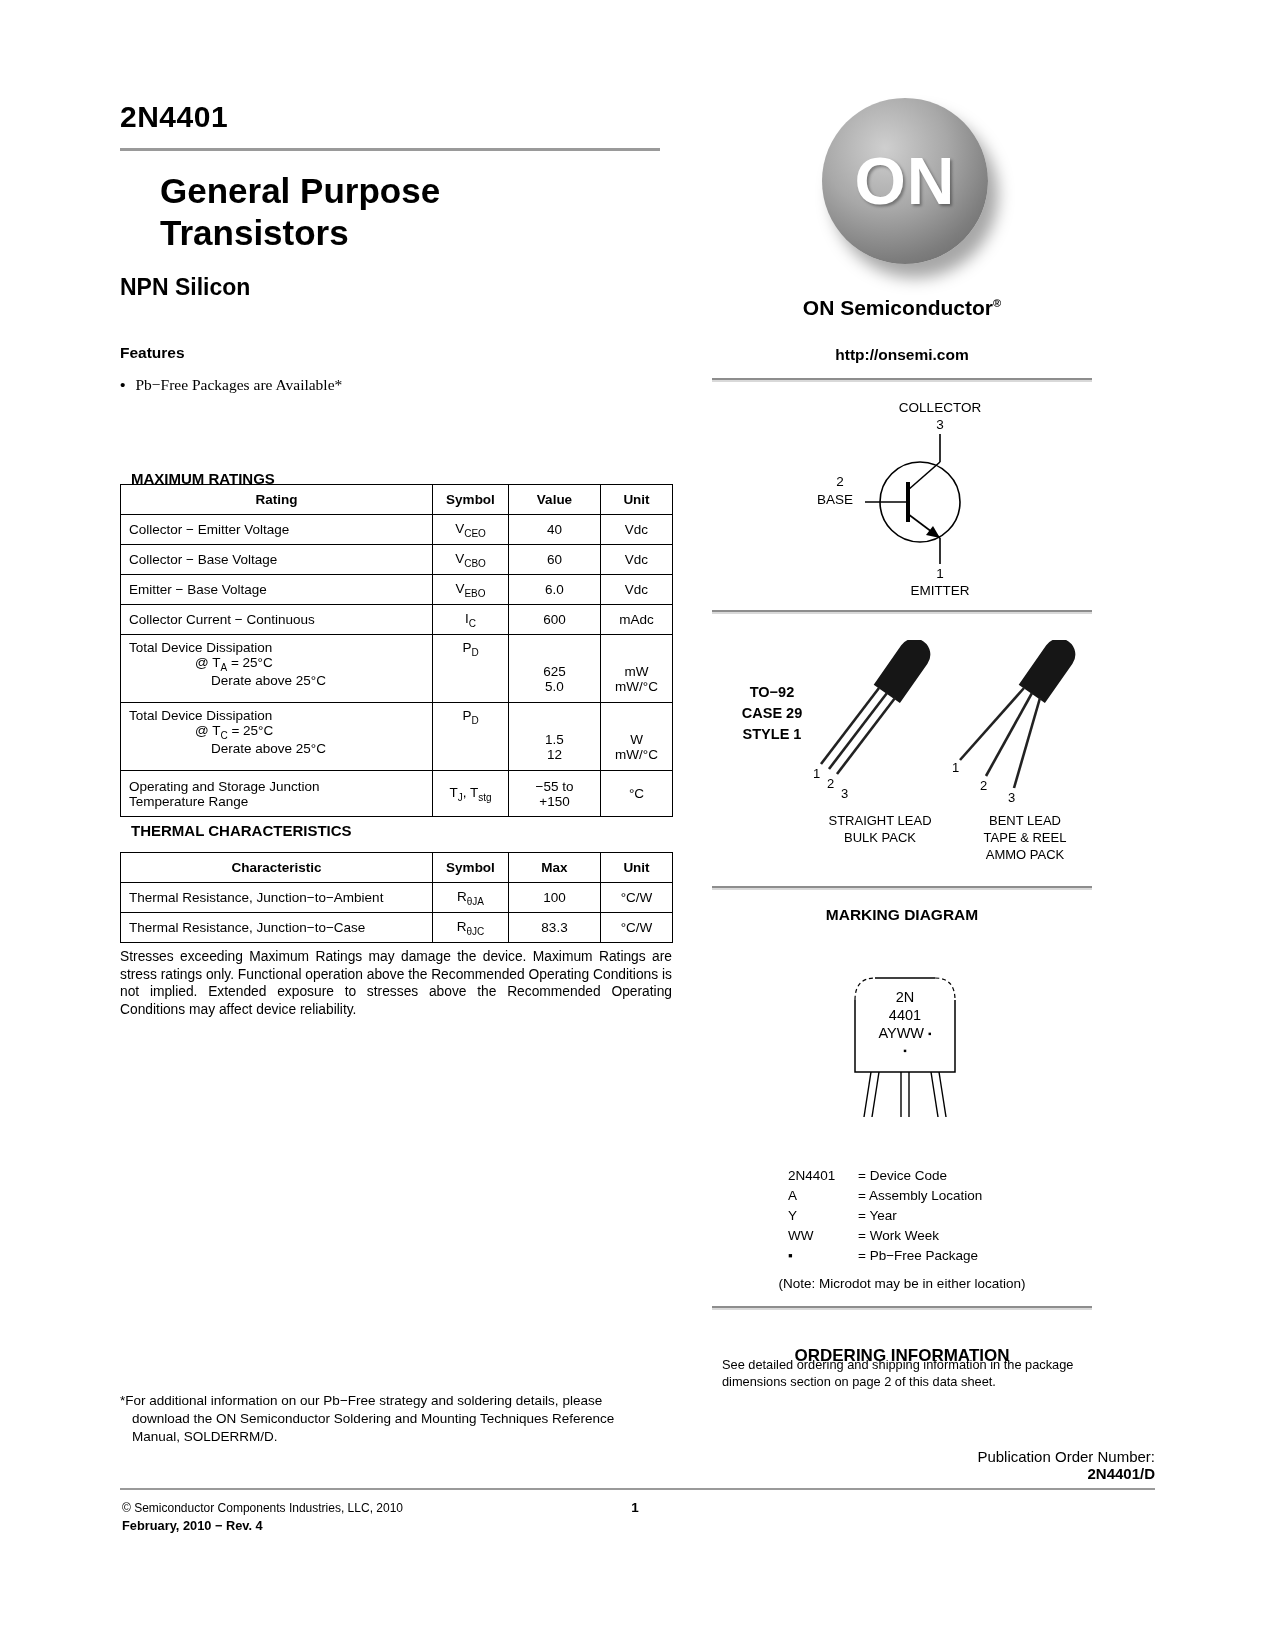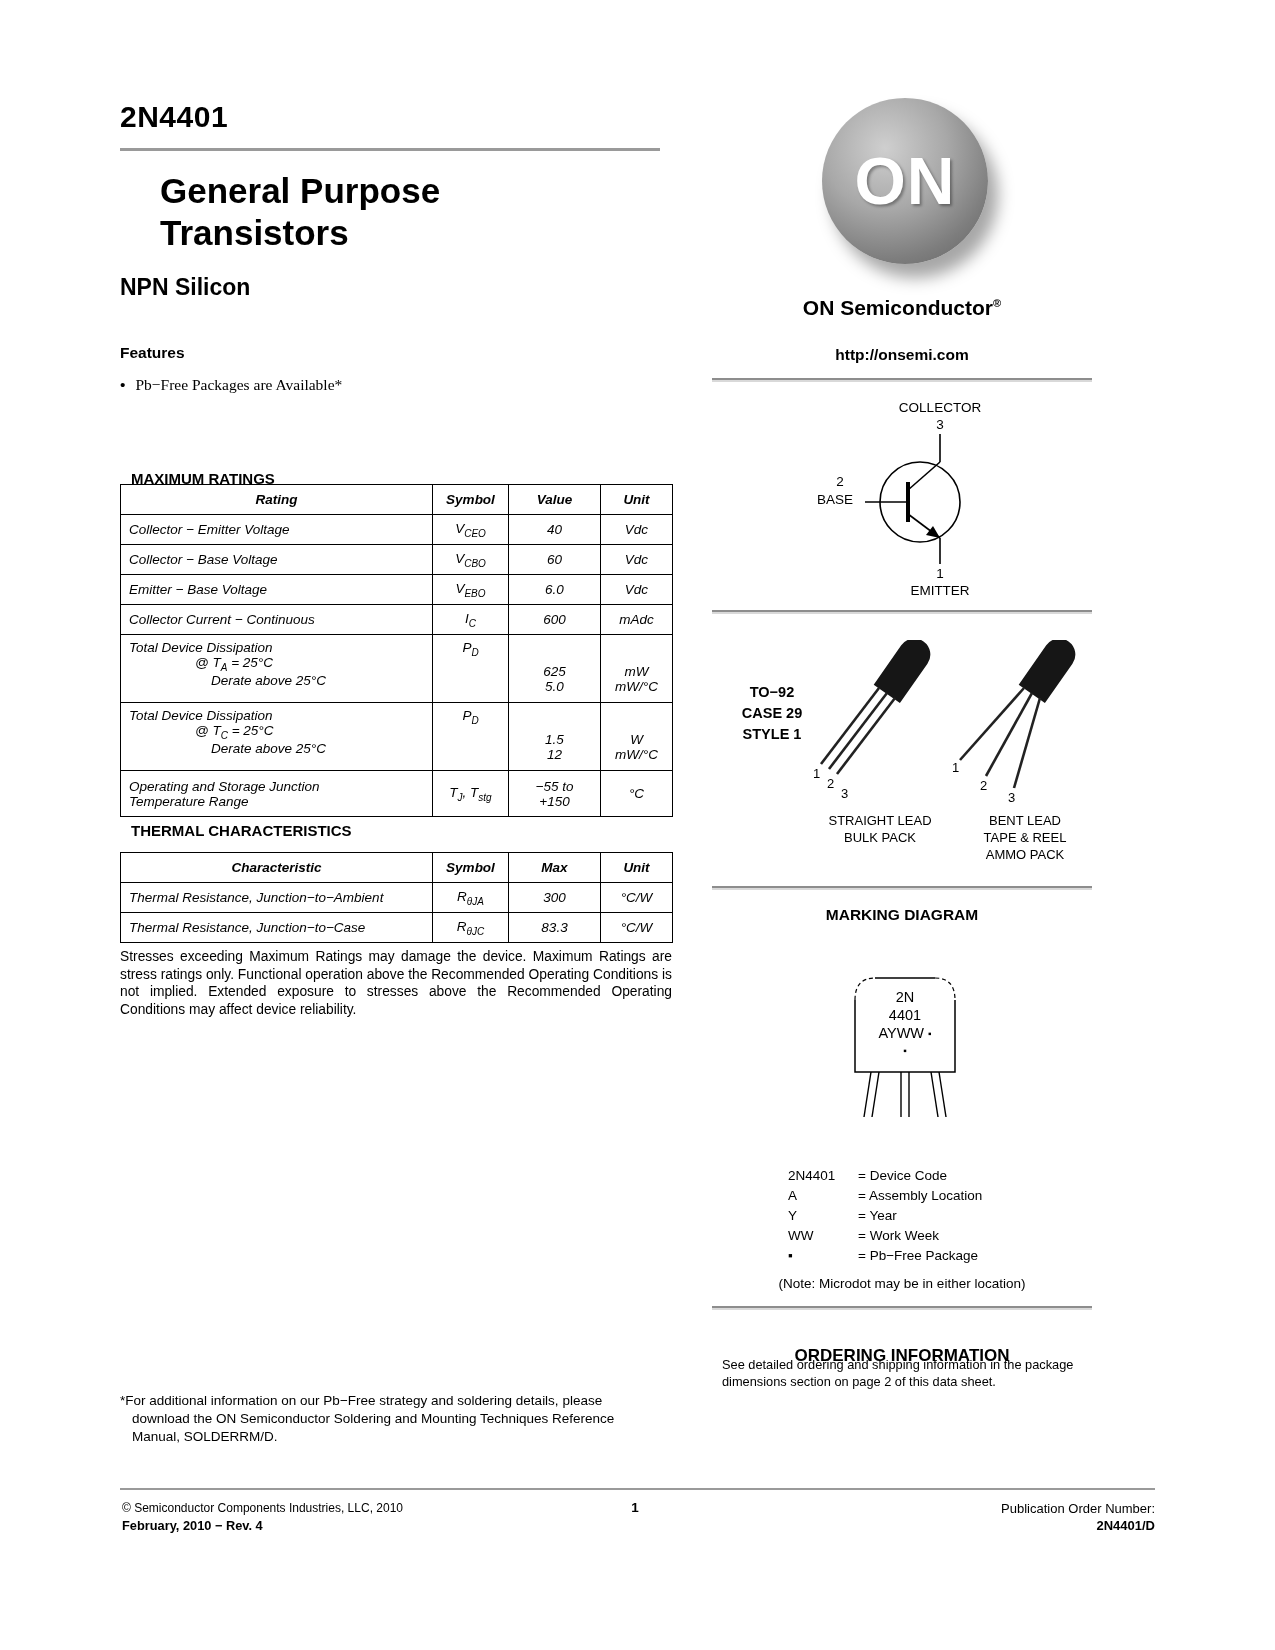--- a/index.html
+++ b/index.html
@@ -15,21 +15,21 @@
   .doc-subtitle { left:120px; top:274px; font-size:23px; font-weight:bold; }
   .features-heading { left:120px; top:344px; font-size:15.5px; font-weight:bold; }
   .feature-item { left:120px; top:376px; font-size:15.5px; font-family:"Liberation Serif", serif; }
   .feature-item .bullet { font-family:"Liberation Sans",sans-serif; margin-right:10px; }
 
   .section-heading { font-size:15px; font-weight:bold; }
   .h-max { left:131px; top:456px;margin-top:14px; }
   .h-thermal { left:131px; top:822px; }
 
   table { border-collapse:collapse; font-size:13.5px; table-layout:fixed; }
-  td,th { border:1px solid #000; padding:2px 6px; vertical-align:middle;font-style:italic; }
+  td,th { border:1px solid #000; padding:2px 6px; vertical-align:middle; }
   th { font-weight:bold; text-align:center; height:30px; }
   td.l { text-align:left; padding-left:8px; }
   td.c { text-align:center; }
   td.top { vertical-align:top; padding-top:5px; }
   td.bot { vertical-align:bottom; padding-bottom:8px; }
   .ind1 { padding-left:66px; }
   .ind2 { padding-left:82px; }
   sub { font-size:10px; }
 
   .t-max { left:120px; top:484px; width:552px; }
@@ -72,21 +72,21 @@
   .legend-note { left:712px; top:1276px; width:380px; text-align:center; font-size:13.5px; }
 
   .h-ordering { left:712px; top:1346px; width:380px; text-align:center; font-size:17px; font-weight:bold; }
   .ordering-text { left:722px; top:1356px; width:368px; font-size:12.8px; line-height:17px; }
 
   
   .footer-rule { left:120px; top:1488px; width:1035px; height:2px; background:#9a9a9a; }
   .footer-left { left:122px; top:1500px; font-size:12px; line-height:17px; }
   .footer-left .date { font-weight:bold; font-size:12.8px; }
   .footer-page { left:560px; top:1500px; width:150px; text-align:center; font-size:13.5px; font-weight:bold; }
-  .footer-right { left:855px; top:1500px; width:300px; text-align:right; font-size:13px; line-height:17px; }
+  .footer-right { left:855px; top:1448px; width:300px; text-align:right; font-size:15px; line-height:17px; }
   .footer-right .pubnum { font-weight:bold; }
 </style>
 </head>
 <body>
 
 <div class="page">
 
   <div class="abs part-number">2N4401</div>
   <div class="abs part-rule"></div>
 
@@ -201,21 +201,21 @@
     <tbody>
         <tr>
       <th>Characteristic</th>
       <th>Symbol</th>
       <th>Max</th>
       <th>Unit</th>
     </tr>
     <tr style="height:30px">
       <td class="l">Thermal Resistance, Junction−to−Ambient</td>
       <td class="c"><span>R</span><sub>θJA</sub></td>
-      <td class="c">300</td>
+      <td class="c">100</td>
       <td class="c">°C/W</td>
     </tr>
     <tr style="height:30px">
       <td class="l">Thermal Resistance, Junction−to−Case</td>
       <td class="c"><span>R</span><sub>θJC</sub></td>
       <td class="c">83.3</td>
       <td class="c">°C/W</td>
     </tr>
   </tbody>
     </table>

